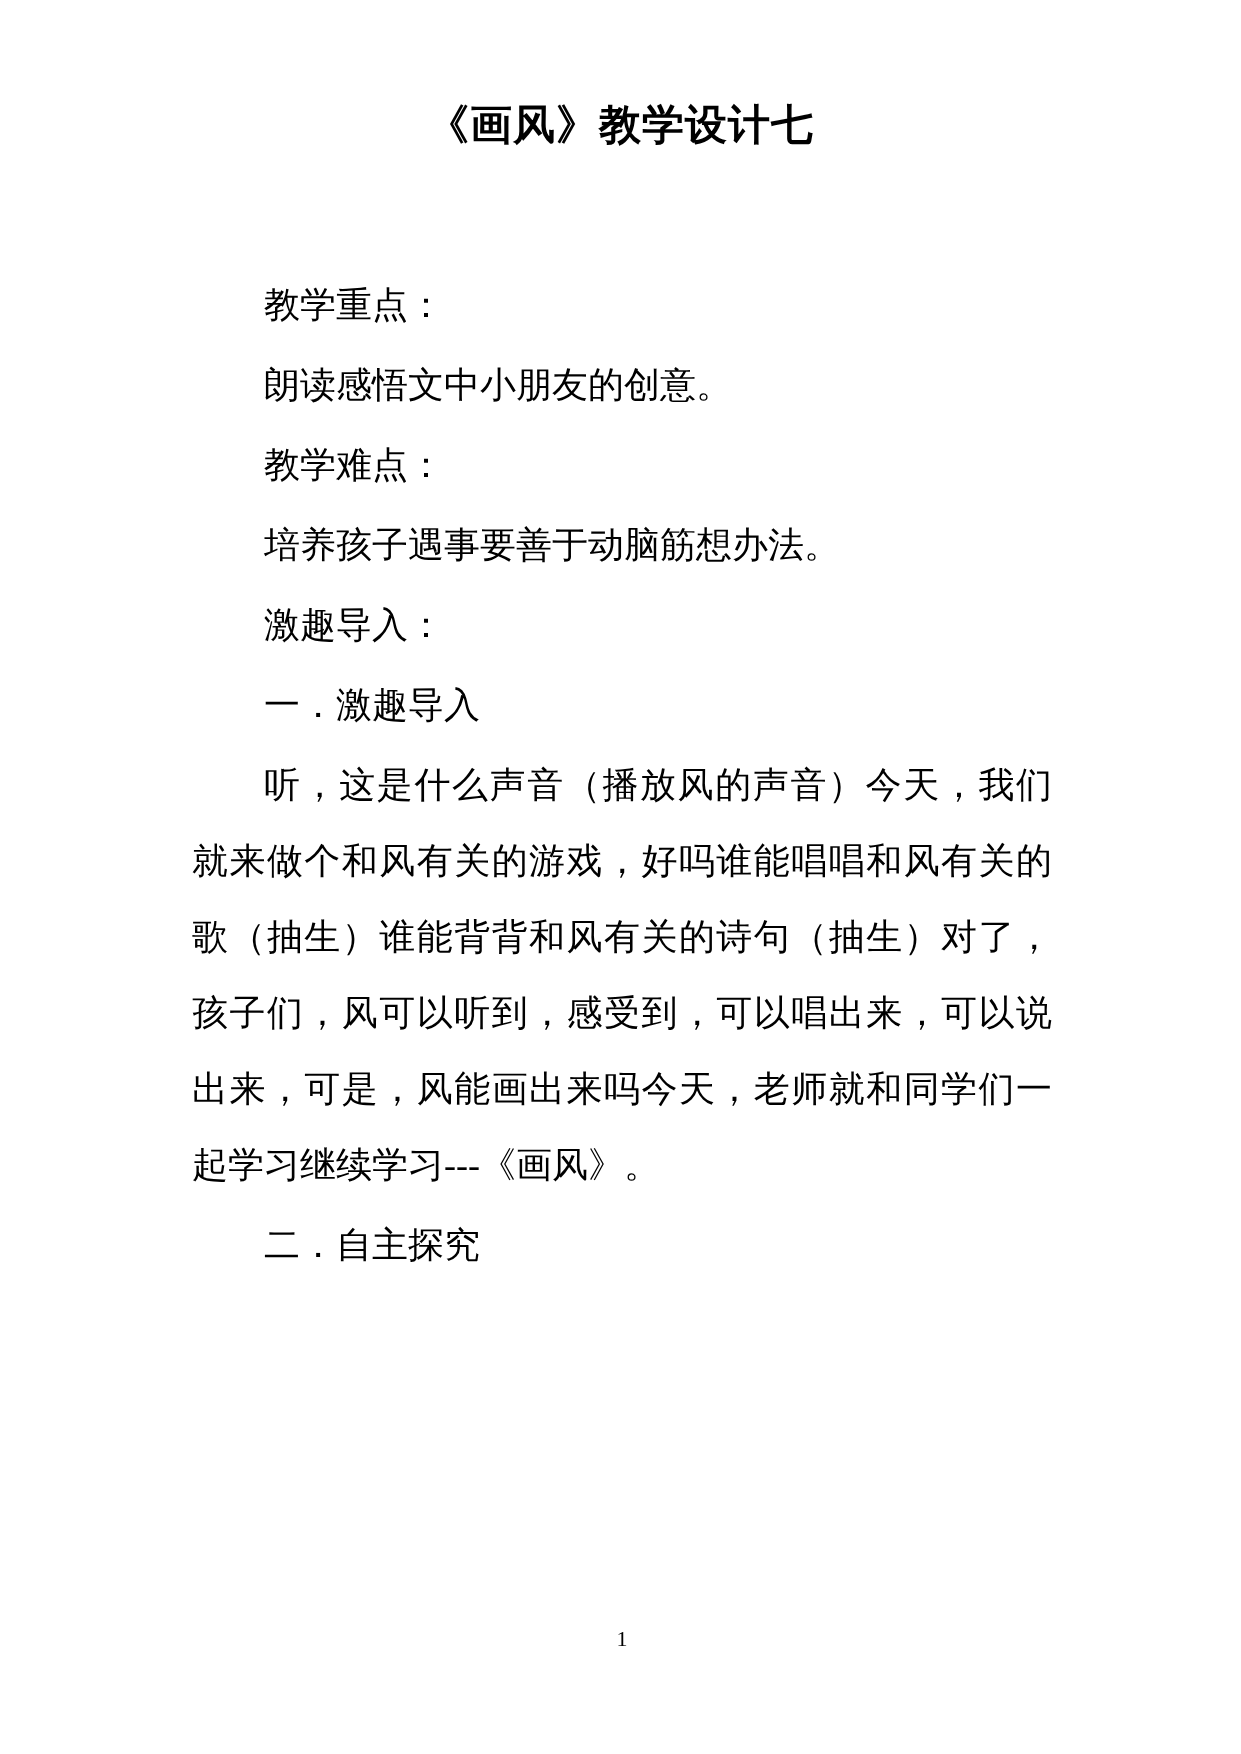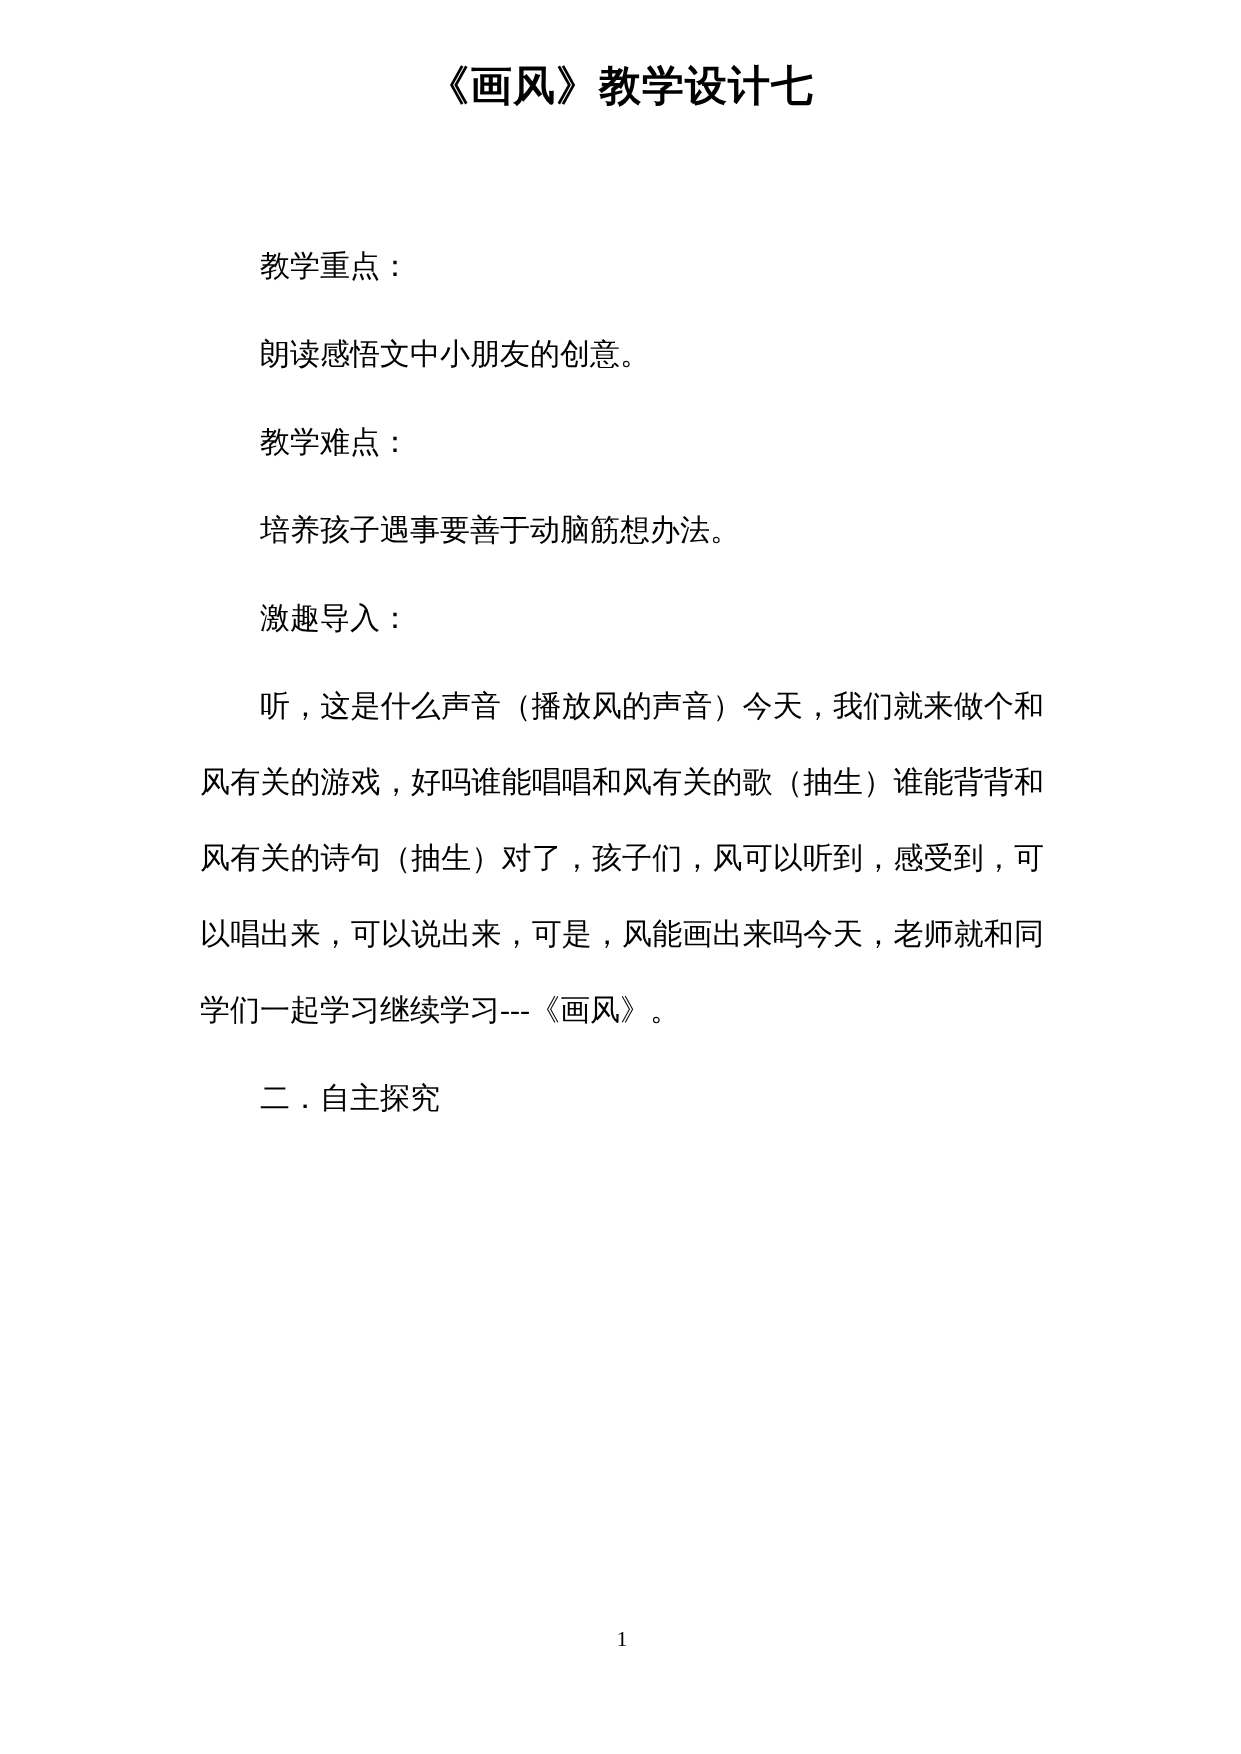--- a/index.html
+++ b/index.html
@@ -15,34 +15,34 @@
     color: #000000;
   }
   .page {
     position: absolute;
     inset: 0;
     background: #ffffff;
     overflow: hidden;
   }
   .doc-title {
     margin: 0;
-    padding-top: 56px;
+    padding-top: 95px;
     text-align: center;
     font-size: 42px;
     line-height: 60px;
     font-weight: 700;
     letter-spacing: 1px;
   }
   .doc-body {
     width: 868px;
     margin: 112px 0 0 188px;
   }
   .doc-body p {
-    margin: 12px;
-    font-size: 30px;
+    margin: 4px;
+    font-size: 36px;
     line-height: 76px;
     text-align: justify;
     text-indent: 2em;
     word-break: break-all;
   }
   .doc-footer {
     position: absolute;
     top: 1626px;
     left: 188px;
     width: 868px;
@@ -57,19 +57,20 @@
 <div class="page">
 
   <h1 class="doc-title">《画风》教学设计七</h1>
 
   <div class="doc-body">
     <p>教学重点：</p>
     <p>朗读感悟文中小朋友的创意。</p>
     <p>教学难点：</p>
     <p>培养孩子遇事要善于动脑筋想办法。</p>
     <p>激趣导入：</p>
+    <p>一．激趣导入</p>
     <p>听，这是什么声音（播放风的声音）今天，我们就来做个和风有关的游戏，好吗谁能唱唱和风有关的歌（抽生）谁能背背和风有关的诗句（抽生）对了，孩子们，风可以听到，感受到，可以唱出来，可以说出来，可是，风能画出来吗今天，老师就和同学们一起学习继续学习---《画风》。</p>
     <p>二．自主探究</p>
   </div>
 
   <div class="doc-footer">1</div>
 
 </div>
 
 </body></html>

